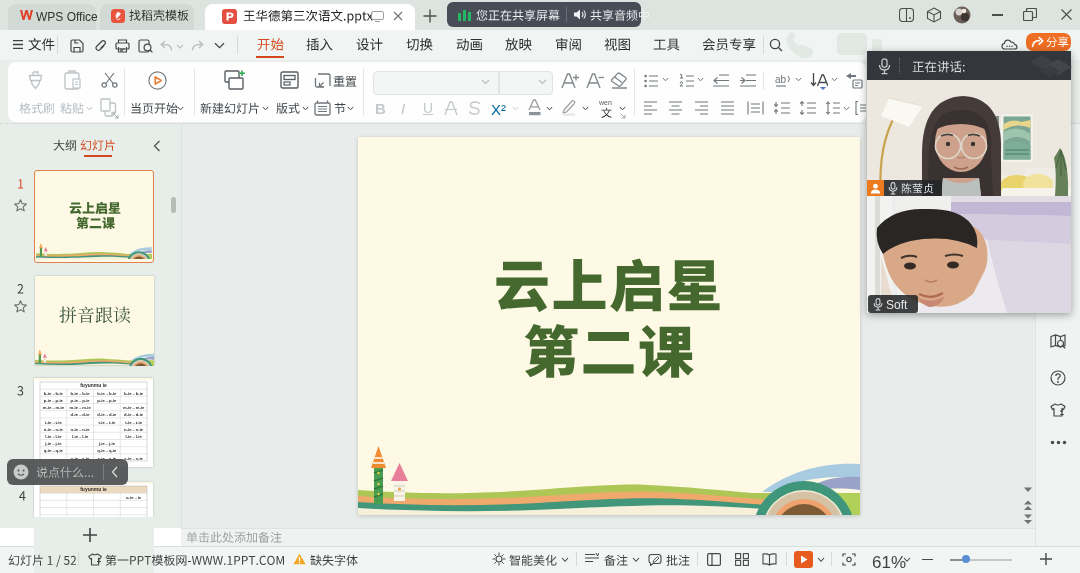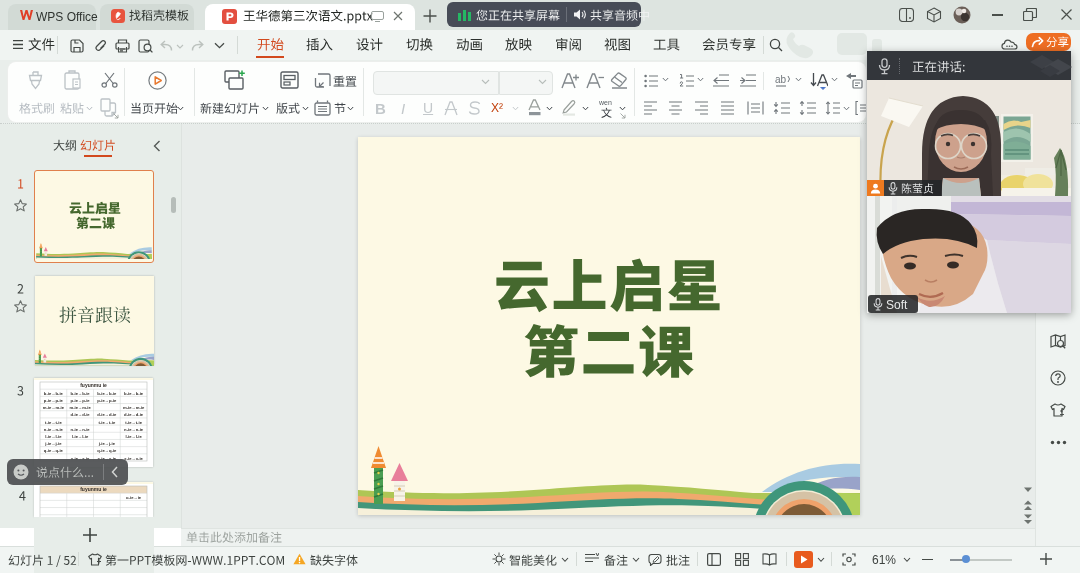--- a/index.html
+++ b/index.html
@@ -286,21 +286,21 @@
 <div class="abs" style="left:375px;top:100px;width:15px;height:15px;font-size:15px;font-weight:bold;color:#c3c8cb">B</div>
 <div class="abs" style="left:401px;top:100px;width:15px;height:15px;font-size:15px;font-style:italic;color:#c3c8cb">I</div>
 <div class="abs" style="left:423px;top:100px;width:15px;height:15px;font-size:14px;color:#c3c8cb;text-decoration:underline">U</div>
 <svg class="abs" style="left:444px;top:101px" width="15" height="15" viewBox="0 0 15 15">
 <path d="M1 14 L6 1 L8 1 L13 14" fill="none" stroke="#c3c8cb" stroke-width="1.3"></path>
     <path d="M1 8.5 L13 8.5" stroke="#c3c8cb" stroke-width="1.1"></path>
   </svg>
 <svg class="abs" style="left:468px;top:101px" width="13" height="14" viewBox="0 0 13 14">
 <path d="M11.5 3 Q11 1 7 1 Q2.5 1 2.5 4 Q2.5 6.5 6.5 7 Q11 7.5 11 10.3 Q11 13 6.5 13 Q2 13 1.5 10.5" fill="none" stroke="#c3c8cb" stroke-width="1.4"></path>
   </svg>
-<div class="abs" style="left:491px;top:101px;font-size:12px;color:#c2410c">X²</div>
+<div class="abs" style="left:491px;top:101px;font-size:15px;color:#0369a1">X²</div>
 <svg class="abs" style="left:512px;top:106px" width="7" height="5" viewBox="0 0 7 5">
     <path d="M0.8 1 L3.5 3.8 L6.2 1" fill="none" stroke="#c3c8cb" stroke-width="1"></path>
   </svg>
 <svg class="abs" style="left:527px;top:99px" width="17" height="17" viewBox="0 0 17 17">
 <path d="M2 11 L6.5 1 L8.3 1 L13 11 M4 7.8 L11 7.8" fill="none" stroke="#9aa09c" stroke-width="1.3"></path>
 <rect x="2" y="13" width="11.5" height="3.2" fill="#8d9499"></rect>
   </svg>
 <svg class="abs" style="left:546px;top:106px" width="7" height="5" viewBox="0 0 7 5">
     <path d="M0.8 1 L3.5 3.8 L6.2 1" fill="none" stroke="#3f4449" stroke-width="1"></path>
   </svg>
@@ -704,21 +704,21 @@
     <path d="M1 0.5 L7.5 4.5 L1 8.5 Z" fill="#fff"></path>
   </svg>
 <svg class="abs" style="left:817px;top:557px" width="8" height="6" viewBox="0 0 8 6">
     <path d="M1 1 L4 4.3 L7 1" fill="none" stroke="#454a47" stroke-width="1.1"></path>
   </svg>
 <div class="abs" style="left:831px;top:552px;width:1px;height:14px;background:#d4dad6"></div>
 <svg class="abs" style="left:842px;top:553px" width="14" height="13" viewBox="0 0 14 13">
 <path d="M1 3.5 L1 1 L4 1 M10 1 L13 1 L13 3.5 M13 9.5 L13 12 L10 12 M4 12 L1 12 L1 9.5" fill="none" stroke="#454a47" stroke-width="1.2"></path>
 <circle cx="7" cy="6.5" r="2.2" fill="none" stroke="#454a47" stroke-width="1.1"></circle>
   </svg>
-<div class="abs" style="left:872px;top:553px;width:40px;height:14px;font-size:12px;color:#3e4340">61%</div>
+<div class="abs" style="left:872px;top:553px;width:40px;height:14px;font-size:17px;color:#3e4340">61%</div>
 <svg class="abs" style="left:903px;top:557px" width="8" height="6" viewBox="0 0 8 6">
     <path d="M1 1 L4 4.3 L7 1" fill="none" stroke="#454a47" stroke-width="1.1"></path>
   </svg>
 <div class="abs" style="left:922px;top:558.5px;width:11px;height:1.8px;background:#454a47"></div>
 <div class="abs" style="left:950px;top:559px;width:62px;height:1.5px;background:#c3c9c5"></div>
 <div class="abs" style="left:950px;top:559px;width:16px;height:1.5px;background:#8a9196"></div>
 <div class="abs" style="left:962px;top:555px;width:8px;height:8px;background:#5b8fd4;border-radius:50%"></div>
 <svg class="abs" style="left:1039px;top:552px" width="14" height="14" viewBox="0 0 14 14">
     <path d="M7 1 L7 13 M1 7 L13 7" stroke="#454a47" stroke-width="1.4"></path>
   </svg>

